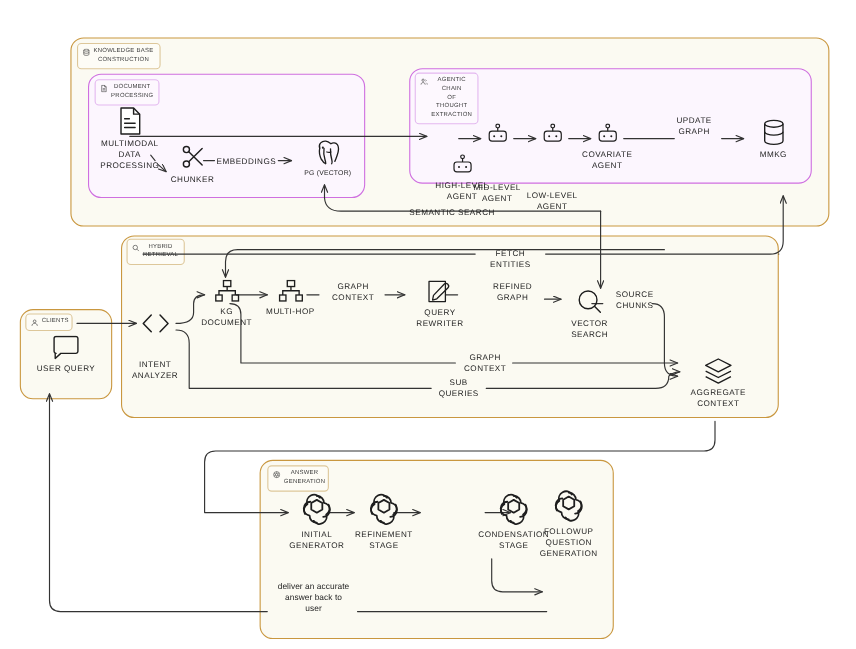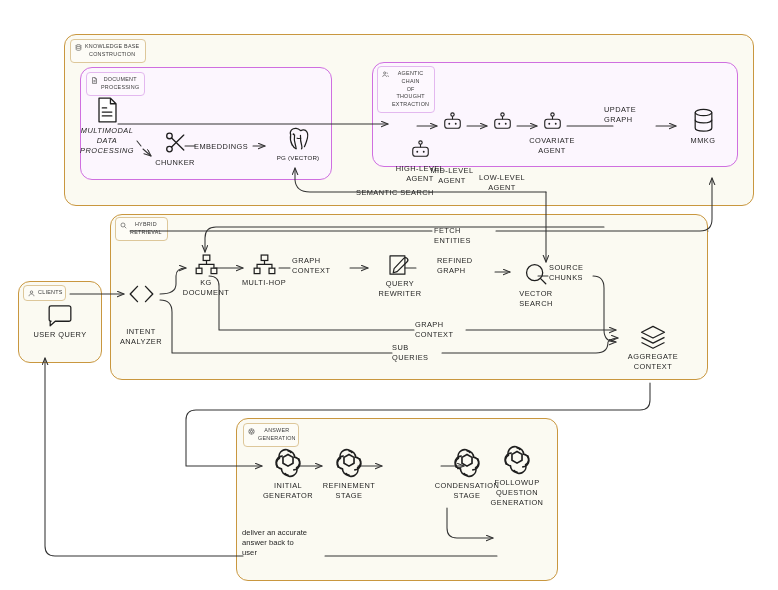--- a/index.html
+++ b/index.html
@@ -24,21 +24,21 @@
 
   
   .node{position:absolute;display:flex;flex-direction:column;align-items:center;}
   .node .ico{display:flex;align-items:center;justify-content:center;}
   .lbl{margin-top:3px;font-size:7.4px;letter-spacing:.45px;line-height:1.32;
        text-align:center;white-space:pre-line;color:#1e1e1e;}
   .lbl.sm{font-size:6.2px;letter-spacing:.2px;}
 
   
   .elbl{position:absolute;font-size:7.4px;letter-spacing:.45px;line-height:1.32;
-        white-space:pre-line;color:#1e1e1e;}
+        text-align:center;white-space:pre-line;color:#1e1e1e;}
   .elbl.lc{letter-spacing:.1px;}
 
   svg.wires{position:absolute;left:0;top:0;width:778px;height:590px;
             pointer-events:none;overflow:visible;}
 </style>
 </head>
 <body>
 
 <div id="stage">
 
@@ -196,21 +196,21 @@
       <path d="M358,466 L382,466" marker-end="url(#ah)"></path>
       <path d="M441,466 L464,466" marker-end="url(#ah)"></path>
 
       <path d="M447,508 L447,528 Q447,538 457,538 L493,538" marker-end="url(#ah)"></path>
 
       <path d="M497,556 L325,556"></path>
       <path d="M243,556 L55,556 Q45,556 45,546 L45,372 L45,358" marker-end="url(#ah)"></path>
     </g>
   </svg>
 
-  <div class="node" style="left:79px;top:97px;width:56px;font-style:italic;">
+  <div class="node" style="left:90px;top:97px;width:56px;">
     <span class="ico">
       <svg viewBox="0 0 24 30" width="21" height="26">
         <path d="M2.2,1.4 H15.4 L21.8,7.8 V28.6 H2.2 Z" fill="#fff" stroke="#1e1e1e" stroke-width="1.5" stroke-linejoin="round"></path>
         <path d="M15.4,1.4 V7.8 H21.8" fill="none" stroke="#1e1e1e" stroke-width="1.5" stroke-linejoin="round"></path>
         <path d="M6,12.6 h5 M6,17.4 h11 M6,21.8 h11" stroke="#1e1e1e" stroke-width="1.5" stroke-linecap="round"></path>
       </svg>
     </span>
     <span class="lbl">MULTIMODAL
 DATA
 PROCESSING</span>

